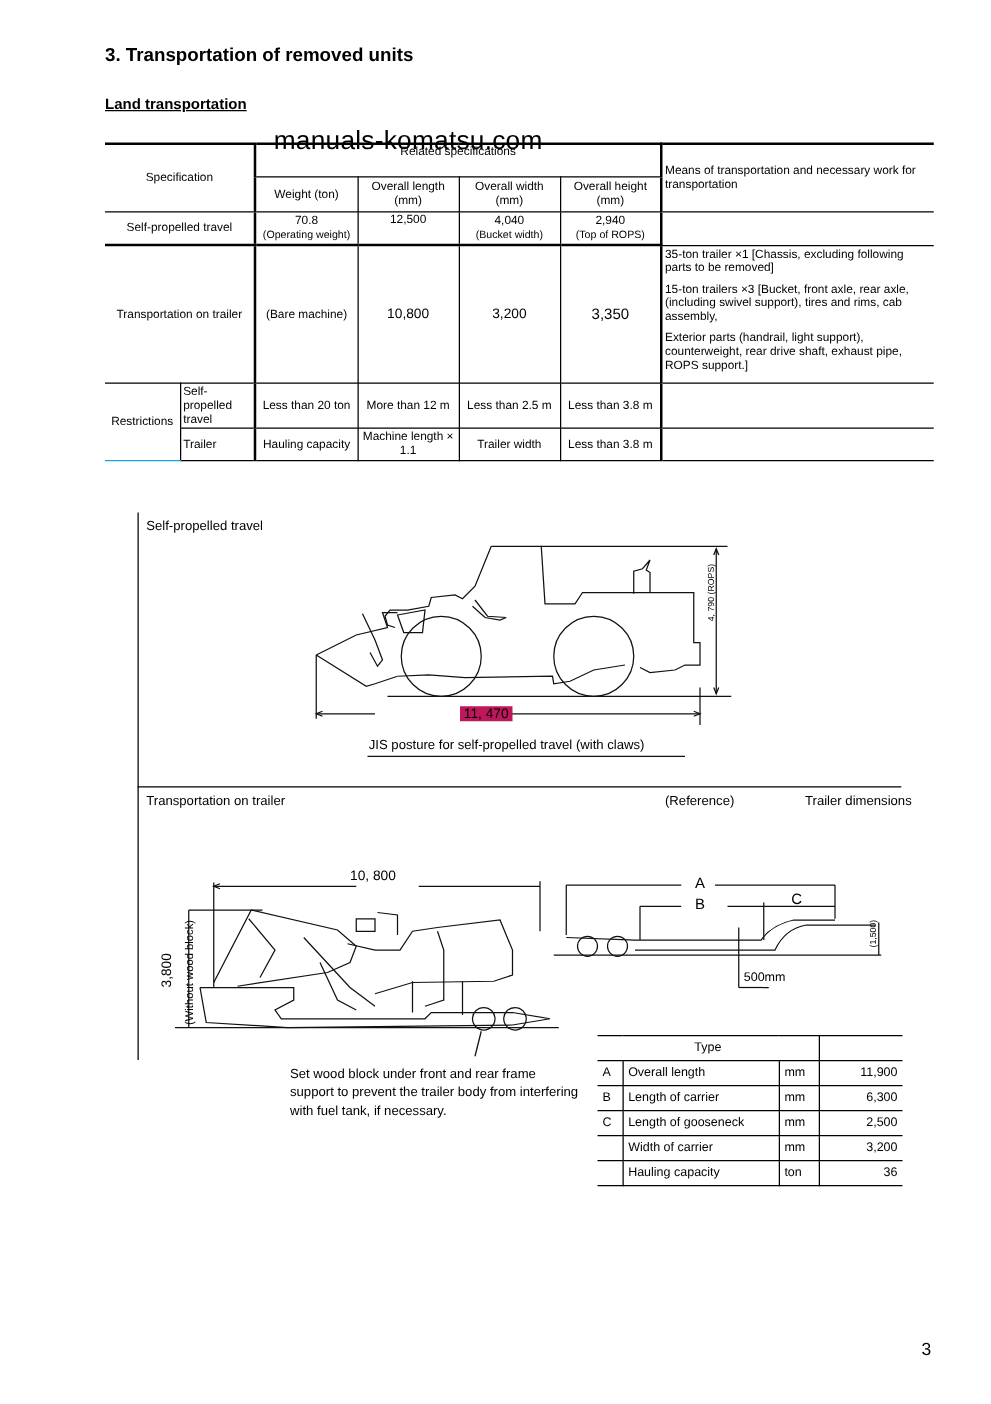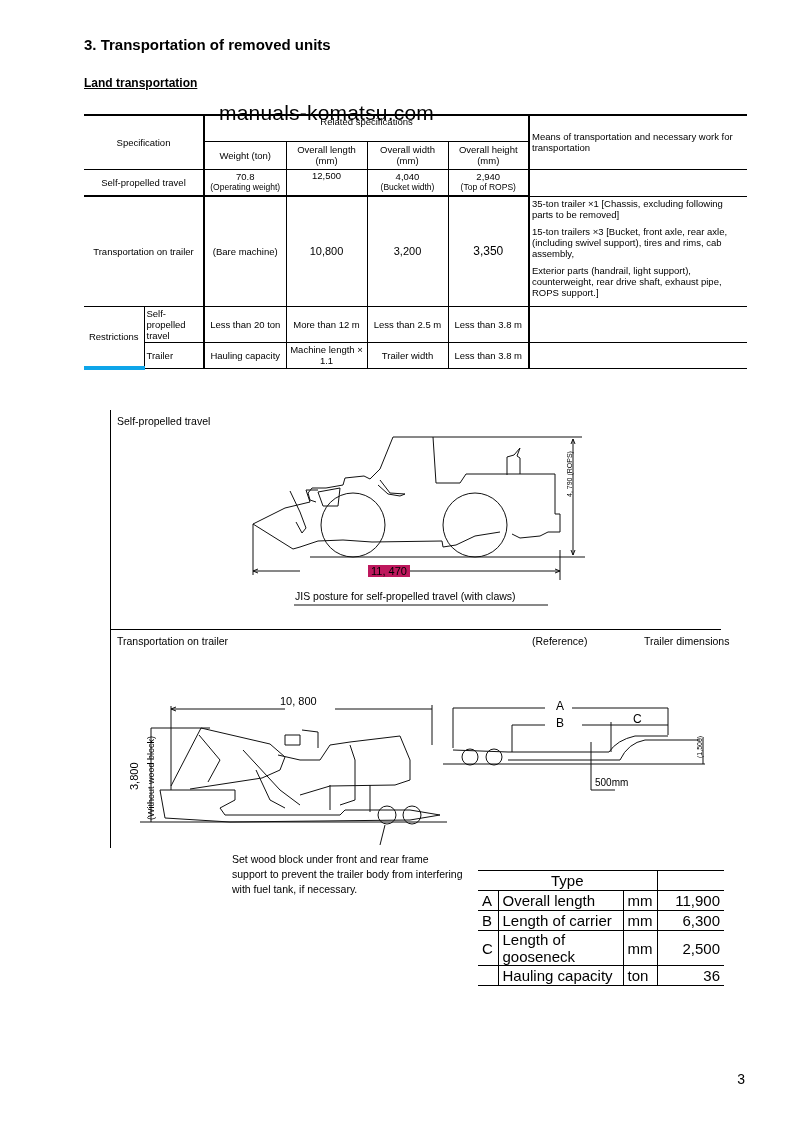--- a/index.html
+++ b/index.html
@@ -19,21 +19,21 @@
   table.spec td.means { text-align:left; vertical-align:top; padding:1px 2px; }
   table.spec td.thick-l { border-left:2px solid #000; }
   table.spec td.thick-r { border-right:2px solid #000; }
   .small { font-size:8.5px; }
   .p { margin:0 0 6px 0; }
 
   .frame-v { left:110px; top:410px; width:1px; height:438px; background:#000; }
   .frame-h { left:110px; top:629px; width:611px; height:1px; background:#000; }
   .lbl { font-size:10.5px; }
 
-  table.trailer { position:absolute; left:478px; top:828px; border-collapse:collapse; font-size:15px;margin-top:42px; }
+  table.trailer { position:absolute; left:478px; top:828px; border-collapse:collapse; font-size:10px; }
   table.trailer td { border:1px solid #000; height:19px; padding:0 4px; }
   table.trailer tr:first-child td { border-top:1px solid #000; }
   .num { text-align:right; }
   .pg { right:48px; top:1071px; font-size:14px; }
   svg { position:absolute; overflow:visible; }
   svg line, svg path, svg circle, svg rect, svg polyline { stroke:#111; fill:none; stroke-width:1; }
 </style>
 </head>
 <body>
 
@@ -85,21 +85,21 @@
     <td style="font-size:11px">10,800</td>
     <td style="font-size:11px">3,200</td>
     <td class="thick-r" style="font-size:12px">3,350</td>
     <td class="last means">
       <p class="p">35-ton trailer ×1 [Chassis, excluding following parts to be removed]</p>
       <p class="p">15-ton trailers ×3 [Bucket, front axle, rear axle, (including swivel support), tires and rims, cab assembly,</p>
       <p class="p" style="margin:0">Exterior parts (handrail, light support), counterweight, rear drive shaft, exhaust pipe, ROPS support.]</p>
     </td>
   </tr>
   <tr style="height:36px">
-    <td class="first" rowspan="2" style="border-bottom:4px solid #0ea5e9">Restrictions</td>
+    <td class="first" rowspan="2" style="border-bottom:1px solid #0ea5e9">Restrictions</td>
     <td style="text-align:left">Self-propelled travel</td>
     <td class="thick-l">Less than 20 ton</td>
     <td>More than 12 m</td>
     <td>Less than 2.5 m</td>
     <td class="thick-r">Less than 3.8 m</td>
     <td class="last"></td>
   </tr>
   <tr style="height:26px">
     <td style="text-align:left;border-bottom:1px solid #000">Trailer</td>
     <td class="thick-l" style="border-bottom:1px solid #000">Hauling capacity</td>
@@ -242,20 +242,26 @@
     <td class="num" style="border-right:none">6,300</td>
   </tr>
   <tr>
     <td style="border-left:none">C</td>
     <td>Length of gooseneck</td>
     <td>mm</td>
     <td class="num" style="border-right:none">2,500</td>
   </tr>
   <tr>
     <td style="border-left:none"></td>
+    <td>Width of carrier</td>
+    <td>mm</td>
+    <td class="num" style="border-right:none">3,200</td>
+  </tr>
+  <tr>
+    <td style="border-left:none"></td>
     <td>Hauling capacity</td>
     <td>ton</td>
     <td class="num" style="border-right:none">36</td>
   </tr>
 </tbody>
   </table>
 
 <div class="abs pg">3</div>
 
 </body></html>

